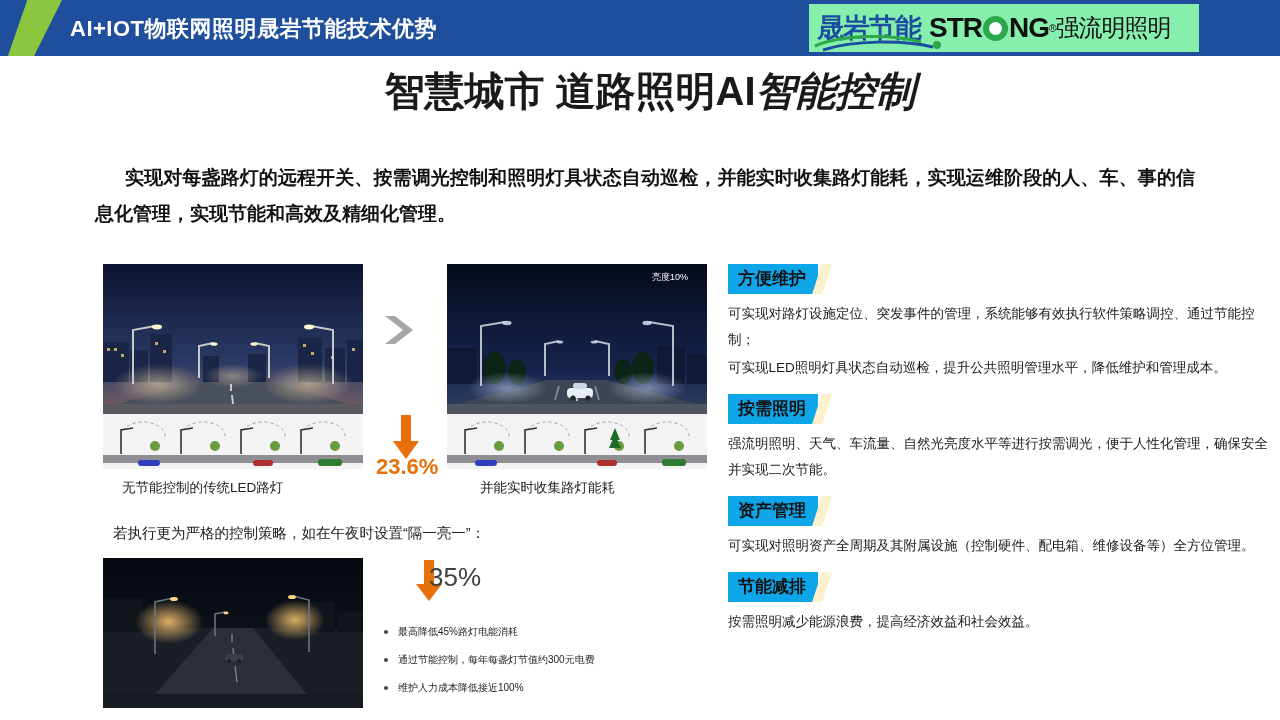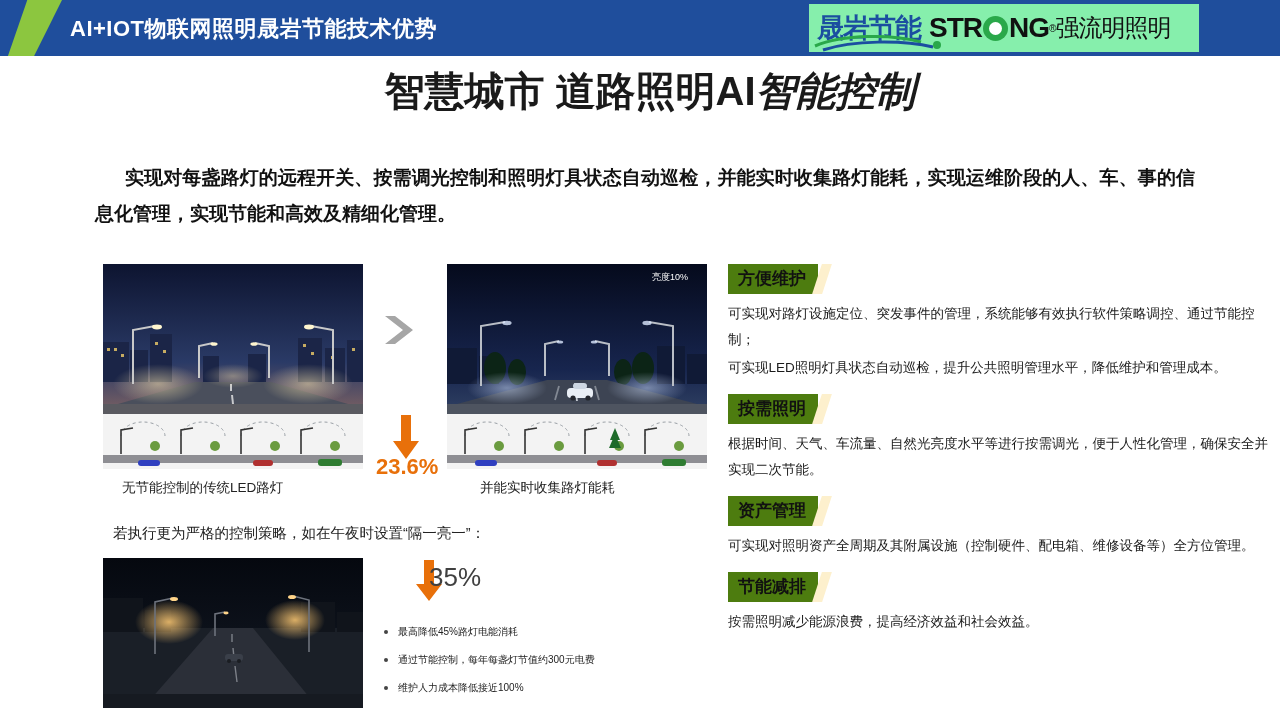--- a/index.html
+++ b/index.html
@@ -110,21 +110,21 @@
     padding-left: 18px;
   }
   .bullet::before {
     content: ""; position: absolute; left: 4px; top: 12px;
     width: 4px; height: 4px; border-radius: 50%; background: #444;
   }
 
   
   .right { position: absolute; left: 728px; top: 264px; width: 540px; }
   .sec-head {
-    display: inline-block; background: #4d7c0f; padding: 3px 12px 4px 10px;
+    display: inline-block; background: #0ea5e9; padding: 3px 12px 4px 10px;
     font-size: 17px; font-weight: bold; color: #111; position: relative;
   }
   .sec-head::after {
     content: ""; position: absolute; right: -9px; top: 0; width: 10px; height: 100%;
     background: #fdf0cd; transform: skewX(-18deg);
   }
   .sec-body {
     font-size: 13.5px; color: #1a1a1a; line-height: 26px; margin-top: 7px;
   }
   .sec { margin-bottom: 13px; }
@@ -422,21 +422,21 @@
       <div class="sec-head">方便维护</div>
       <div class="sec-body">
         <p>可实现对路灯设施定位、突发事件的管理，系统能够有效执行软件策略调控、通过节能控制；</p>
         <p>可实现LED照明灯具状态自动巡检，提升公共照明管理水平，降低维护和管理成本。</p>
       </div>
     </div>
 
     <div class="sec">
       <div class="sec-head">按需照明</div>
       <div class="sec-body">
-        <p>根据时间、天气、车流量、自然光亮度水平等进行按需调光，便于人性化管理，确保安全并实现二次节能。</p>
+        <p>强流明照明、天气、车流量、自然光亮度水平等进行按需调光，便于人性化管理，确保安全并实现二次节能。</p>
       </div>
     </div>
 
     <div class="sec">
       <div class="sec-head">资产管理</div>
       <div class="sec-body">
         <p>可实现对照明资产全周期及其附属设施（控制硬件、配电箱、维修设备等）全方位管理。</p>
       </div>
     </div>
 

